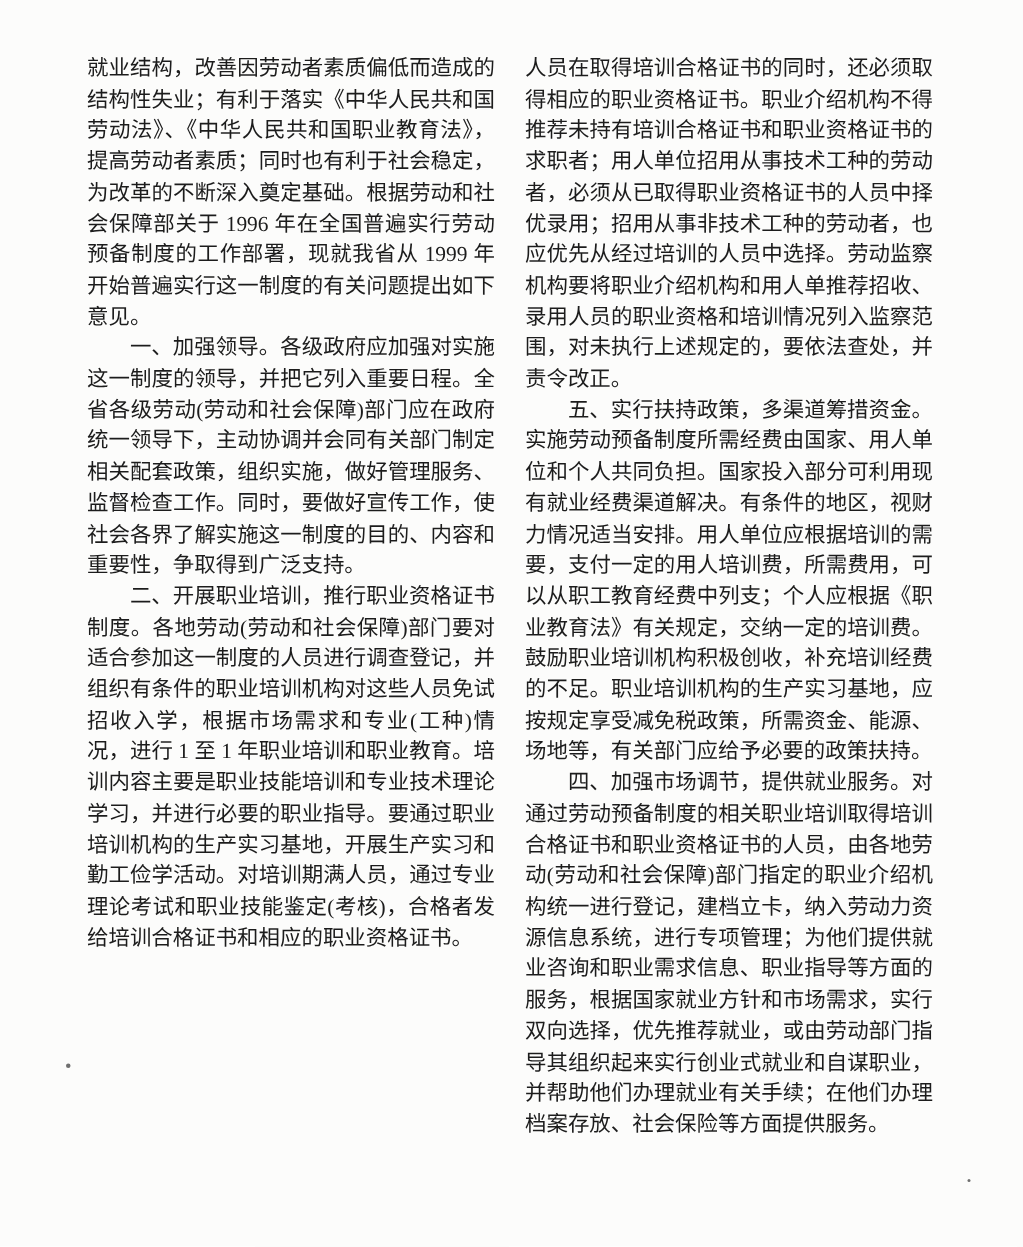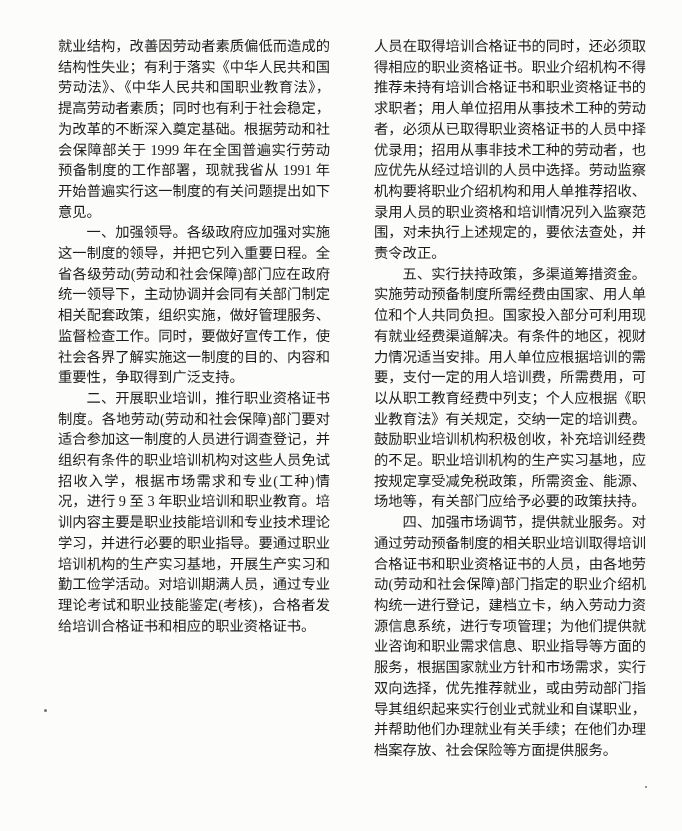--- a/index.html
+++ b/index.html
@@ -17,21 +17,21 @@
     color: #1c1c1c;
   }
   .column {
     position: absolute;
     top: 36px;
     width: 272px;
     text-align: justify;
     text-justify: inter-ideograph;
   }
   .column-left  { left: 58px; }
-  .column-right { left: 350px; margin-left: 24px; }
+  .column-right { left: 350px; }
   .para {
     margin: 0;
     padding: 0;
     font-size: 14.3px;
     line-height: 20.7px;
     letter-spacing: 0px;
     word-break: break-all;
   }
   .para.indent { text-indent: 2em; }
   .speck {
@@ -40,23 +40,23 @@
     border-radius: 50%;
   }
   .speck-1 { left: 44px;  top: 709px; width: 3px; height: 3px; }
   .speck-2 { left: 645px; top: 786px; width: 2px; height: 2px; }
 </style>
 </head>
 <body>
 
 <div class="page">
   <div class="column column-left">
-      <p class="para">就业结构，改善因劳动者素质偏低而造成的结构性失业；有利于落实《中华人民共和国劳动法》、《中华人民共和国职业教育法》，提高劳动者素质；同时也有利于社会稳定，为改革的不断深入奠定基础。根据劳动和社会保障部关于 1999 年在全国普遍实行劳动预备制度的工作部署，现就我省从 1991 年开始普遍实行这一制度的有关问题提出如下意见。</p>
+      <p class="para">就业结构，改善因劳动者素质偏低而造成的结构性失业；有利于落实《中华人民共和国劳动法》、《中华人民共和国职业教育法》，提高劳动者素质；同时也有利于社会稳定，为改革的不断深入奠定基础。根据劳动和社会保障部关于 1996 年在全国普遍实行劳动预备制度的工作部署，现就我省从 1999 年开始普遍实行这一制度的有关问题提出如下意见。</p>
       <p class="para indent">一、加强领导。各级政府应加强对实施这一制度的领导，并把它列入重要日程。全省各级劳动(劳动和社会保障)部门应在政府统一领导下，主动协调并会同有关部门制定相关配套政策，组织实施，做好管理服务、监督检查工作。同时，要做好宣传工作，使社会各界了解实施这一制度的目的、内容和重要性，争取得到广泛支持。</p>
-      <p class="para indent">二、开展职业培训，推行职业资格证书制度。各地劳动(劳动和社会保障)部门要对适合参加这一制度的人员进行调查登记，并组织有条件的职业培训机构对这些人员免试招收入学，根据市场需求和专业(工种)情况，进行 9 至 3 年职业培训和职业教育。培训内容主要是职业技能培训和专业技术理论学习，并进行必要的职业指导。要通过职业培训机构的生产实习基地，开展生产实习和勤工俭学活动。对培训期满人员，通过专业理论考试和职业技能鉴定(考核)，合格者发给培训合格证书和相应的职业资格证书。</p>
+      <p class="para indent">二、开展职业培训，推行职业资格证书制度。各地劳动(劳动和社会保障)部门要对适合参加这一制度的人员进行调查登记，并组织有条件的职业培训机构对这些人员免试招收入学，根据市场需求和专业(工种)情况，进行 1 至 1 年职业培训和职业教育。培训内容主要是职业技能培训和专业技术理论学习，并进行必要的职业指导。要通过职业培训机构的生产实习基地，开展生产实习和勤工俭学活动。对培训期满人员，通过专业理论考试和职业技能鉴定(考核)，合格者发给培训合格证书和相应的职业资格证书。</p>
     </div>
   <div class="column column-right">
       <p class="para">人员在取得培训合格证书的同时，还必须取得相应的职业资格证书。职业介绍机构不得推荐未持有培训合格证书和职业资格证书的求职者；用人单位招用从事技术工种的劳动者，必须从已取得职业资格证书的人员中择优录用；招用从事非技术工种的劳动者，也应优先从经过培训的人员中选择。劳动监察机构要将职业介绍机构和用人单推荐招收、录用人员的职业资格和培训情况列入监察范围，对未执行上述规定的，要依法查处，并责令改正。</p>
       <p class="para indent">五、实行扶持政策，多渠道筹措资金。实施劳动预备制度所需经费由国家、用人单位和个人共同负担。国家投入部分可利用现有就业经费渠道解决。有条件的地区，视财力情况适当安排。用人单位应根据培训的需要，支付一定的用人培训费，所需费用，可以从职工教育经费中列支；个人应根据《职业教育法》有关规定，交纳一定的培训费。鼓励职业培训机构积极创收，补充培训经费的不足。职业培训机构的生产实习基地，应按规定享受减免税政策，所需资金、能源、场地等，有关部门应给予必要的政策扶持。</p>
       <p class="para indent">四、加强市场调节，提供就业服务。对通过劳动预备制度的相关职业培训取得培训合格证书和职业资格证书的人员，由各地劳动(劳动和社会保障)部门指定的职业介绍机构统一进行登记，建档立卡，纳入劳动力资源信息系统，进行专项管理；为他们提供就业咨询和职业需求信息、职业指导等方面的服务，根据国家就业方针和市场需求，实行双向选择，优先推荐就业，或由劳动部门指导其组织起来实行创业式就业和自谋职业，并帮助他们办理就业有关手续；在他们办理档案存放、社会保险等方面提供服务。</p>
     </div>
   <div class="speck speck-1"></div>
   <div class="speck speck-2"></div>
 </div>
 

